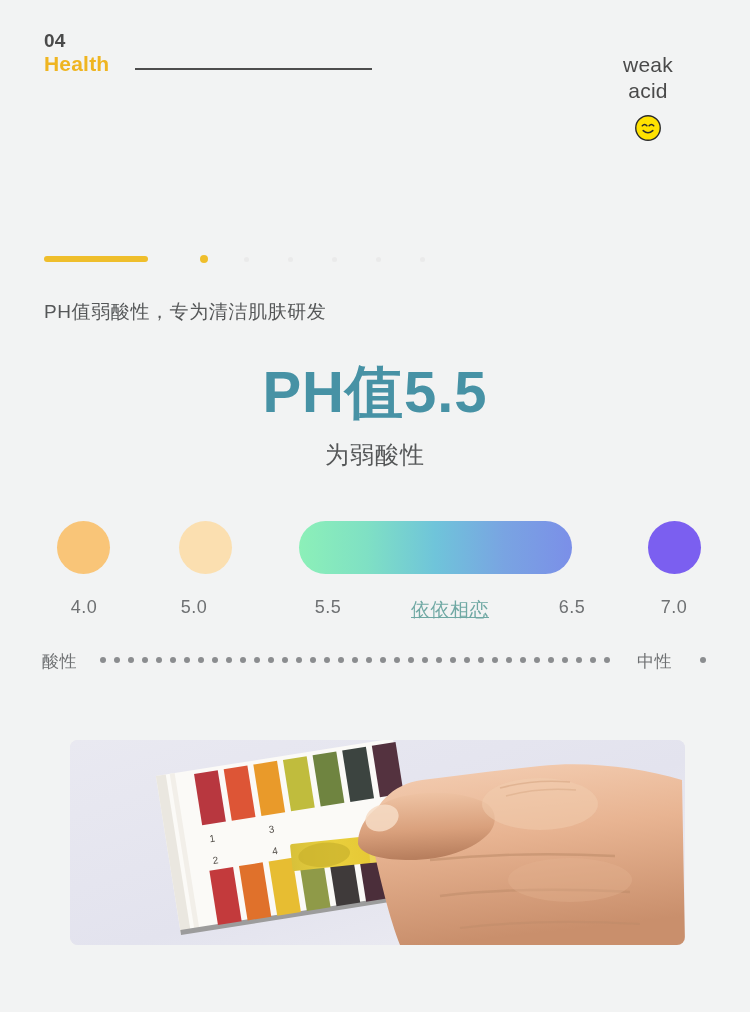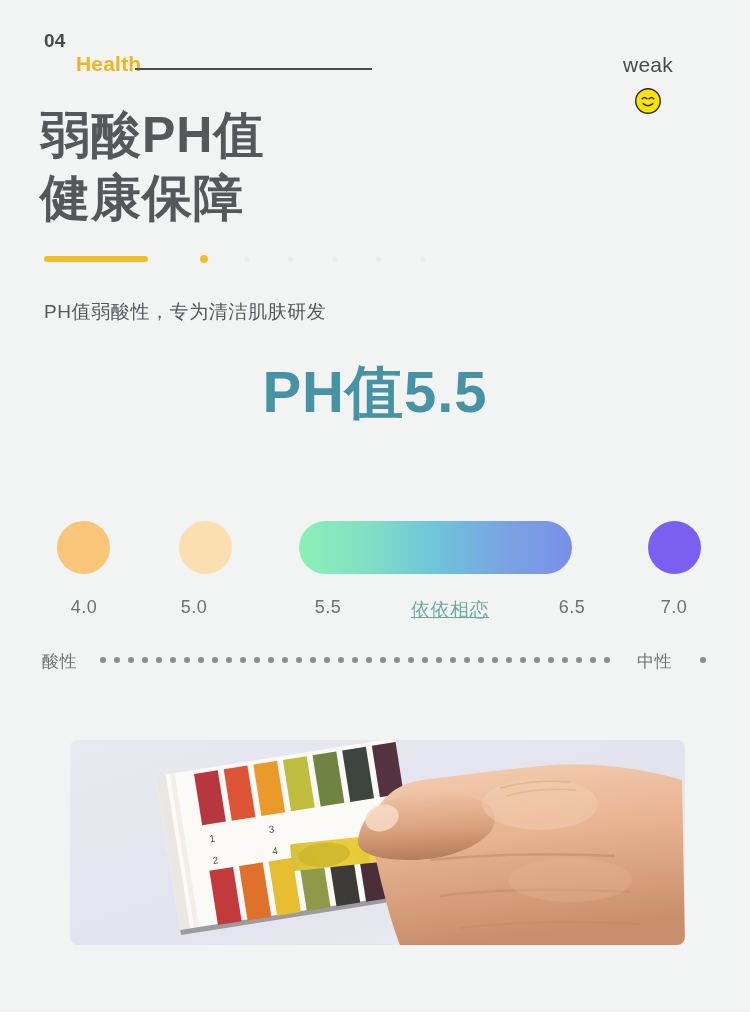--- a/index.html
+++ b/index.html
@@ -29,21 +29,20 @@
     font-weight: 700;
     color: #4a4a4a;
     letter-spacing: 0.2px;
   }
   .eyebrow-word {
     font-size: 21px;
     font-weight: 700;
     color: #efb521;
     letter-spacing: 0.2px;
     margin-top: 1px;
-    margin-left: 32px;
   }
   .eyebrow-rule {
     position: absolute;
     left: 135px;
     top: 68px;
     width: 237px;
     height: 2px;
     background: #4d4d4d;
   }
 
@@ -260,45 +259,45 @@
 <div class="page">
 
   <div class="eyebrow">
     <div class="eyebrow-num">04</div>
     <div class="eyebrow-word">Health</div>
   </div>
   <div class="eyebrow-rule"></div>
 
   <div class="weakacid">
     <div class="weakacid-line">weak</div>
+    <div class="weakacid-line">acid</div>
     <svg class="smiley" viewBox="0 0 32 32">
       <circle cx="16" cy="16" r="14" fill="#ffe200" stroke="#2b2b2b" stroke-width="1.6"></circle>
       <path d="M9.5 13.5 q2.6 -3.2 5.2 0" fill="none" stroke="#2b2b2b" stroke-width="1.7" stroke-linecap="round"></path>
       <path d="M17.3 13.5 q2.6 -3.2 5.2 0" fill="none" stroke="#2b2b2b" stroke-width="1.7" stroke-linecap="round"></path>
       <path d="M10.5 19 q5.5 5 11 0" fill="none" stroke="#2b2b2b" stroke-width="1.7" stroke-linecap="round"></path>
     </svg>
   </div>
 
-  <div class="headline">弱酸PH值
-健康保障</div>
 
   <div class="underline-wrap">
     <div class="underline-bar"></div>
     <div class="underline-dot"></div>
     <div class="underline-ghost" style="left:200px"></div>
     <div class="underline-ghost" style="left:244px"></div>
     <div class="underline-ghost" style="left:288px"></div>
     <div class="underline-ghost" style="left:332px"></div>
     <div class="underline-ghost" style="left:376px"></div>
   </div>
 
   <div class="subcopy">PH值弱酸性，专为清洁肌肤研发</div>
 
   <div class="ph-hero">
     <div class="ph-hero-main">PH值5.5</div>
+    <div class="ph-hero-sub">为弱酸性</div>
   </div>
 
   <div class="scale" id="scale-swatches">
       <div class="swatch swatch-dot" style="left: 57px; width: 53px; background: rgb(249, 197, 120);"></div>
       <div class="swatch swatch-dot" style="left: 179px; width: 53px; background: rgb(251, 223, 176);"></div>
       <div class="swatch" style="left: 299px; width: 273px; background: linear-gradient(90deg, rgb(140, 240, 184), rgb(127, 224, 196), rgb(111, 196, 218), rgb(121, 164, 226), rgb(123, 143, 232));"></div>
       <div class="swatch swatch-dot" style="left: 648px; width: 53px; background: rgb(123, 95, 240);"></div>
     </div>
 
   <div class="scale-labels" id="scale-labels">

